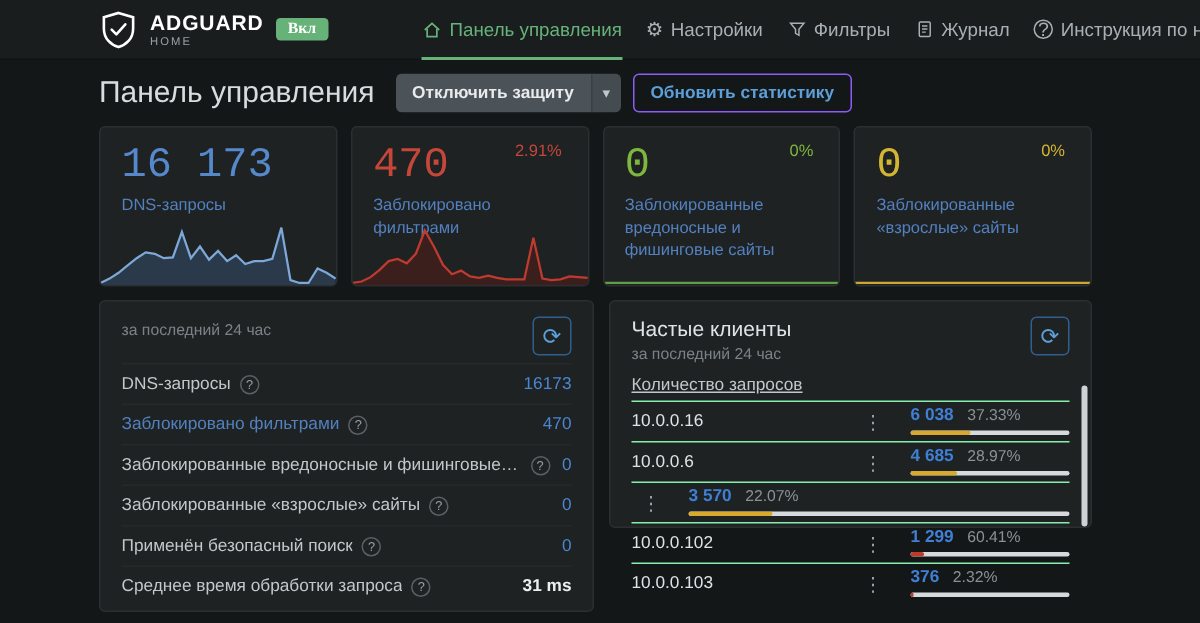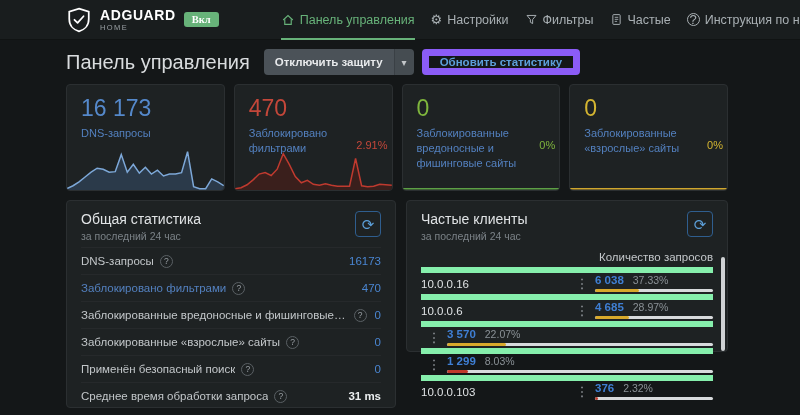--- a/index.html
+++ b/index.html
@@ -29,30 +29,30 @@
   
   main { padding:0 72px 0 66px; }
   .title-row { display:flex; align-items:center; margin-top:8px; height:28px; }
   h1 { font-size:20px; font-weight:400; color:#d9dcde; margin:0 14px 0 0; }
   .btn-split { display:inline-flex; border-radius:4px; overflow:hidden; height:26px;
                align-items:stretch; cursor:pointer; }
   .btn-split .main-part { background:#4b5258; color:#e8eaec; font-size:11.5px; font-weight:bold;
                display:flex; align-items:center; padding:0 11px; }
   .btn-split .caret-part { background:#454c51; color:#c3c7ca; border-left:1px solid #3a4045;
                display:flex; align-items:center; padding:0 7px; font-size:10px; }
-  .btn-refresh { margin-left:8px; height:26px; border:7px solid #8b5cf6; color:#5c9fd9;
+  .btn-refresh { margin-left:8px; height:26px; border:1px solid #8b5cf6; color:#5c9fd9;
                background:transparent; border-radius:4px; font-size:11.5px; font-weight:bold;
                padding:0 11px; font-family:inherit; cursor:pointer; }
 
   
   .stats-row { display:flex; gap:9px; margin-top:8px; }
   .stat-card { position:relative; flex:1; height:107px; background:#1e2223;
                border:1px solid #2b2f31; border-radius:4px; overflow:hidden; }
-  .stat-num { font-size:23px; margin:10px 14px 4px; }
-  .stat-pct { position:absolute; top:10px; right:4px; font-size:11px;margin-top:44px; }
+  .stat-num { font-size:28px; margin:10px 14px 4px;font-family:Liberation Mono, monospace; }
+  .stat-pct { position:absolute; top:10px; right:17px; font-size:11px; }
   .stat-lbl { font-size:11px; color:#5380bf; margin:0 14px; line-height:1.35; }
   svg.spark { position:absolute; left:0; bottom:0; width:100%; height:54px; display:block; }
 
   
   .bottom-row { display:flex; gap:10px; margin-top:9px; align-items:flex-start; }
   .panel { background:#1e2223; border:1px solid #2b2f31; border-radius:4px; position:relative; }
   .panel-left { width:330px; height:208px; }
   .panel-right { flex:1; height:152px; }
   .panel-head { display:flex; justify-content:space-between; align-items:flex-start;
                 padding:10px 14px 5px; }
@@ -69,26 +69,26 @@
   .srow .lbl-text.blue { color:#5380bf; }
   .help { flex:0 0 auto; display:inline-flex; align-items:center; justify-content:center;
           width:13px; height:13px; border:1px solid #5a6064; border-radius:50%;
           color:#9aa0a5; font-size:8.5px; cursor:pointer; }
   .srow .val { color:#4a86d2; white-space:nowrap; margin-left:8px; }
   .srow .val.em { color:#eceff0; font-weight:bold;margin-left:12px; }
 
   .theader { display:flex; height:20px; align-items:center; font-size:11.5px; color:#c3c7ca;
              margin:0 14px; }
   .theader .c1 { width:52%; text-align:center; }
-  .theader .c2 { flex:1; text-align:right; }
+  .theader .c2 { flex:1; text-align:left;text-decoration:underline; }
   .crow { display:flex; align-items:center; height:27px; margin:0 14px;
-          border-top:6px solid #86efac; }
+          border-top:1px solid #86efac; }
   .crow .ip { flex:0 0 148px; font-size:11.5px; color:#dfe2e4; }
   .crow .kebab { flex:0 0 26px; color:#9aa0a5; font-size:13px; text-align:center; cursor:pointer; }
-  .crow .cstats { flex:1; margin-left:0; display:flex; flex-direction:column;
+  .crow .cstats { flex:1; margin-left:12px; display:flex; flex-direction:column;
                   justify-content:center; gap:3px; }
   .crow .line1 { display:flex; align-items:baseline; gap:9px; line-height:1; }
   .crow .count { color:#3f7fd4; font-weight:bold; font-size:11.5px; }
   .crow .pct { color:#8a9196; font-size:10.5px; }
   .crow .bar { height:3px; background:#d7dadc; border-radius:2px; position:relative;
                overflow:hidden; width:100%; }
   .crow .bar-fill { position:absolute; left:0; top:0; bottom:0; border-radius:2px; }
   .scroll-thumb { position:absolute; right:2px; top:56px; width:4px; height:94px;
                   background:#cfd2d4; border-radius:2px; cursor:pointer; }
 </style>
@@ -131,21 +131,21 @@
       </span>
       <span>Фильтры</span>
     </div>
     <div class="nav-item">
       <span class="nicon">
         <svg width="13" height="13" viewBox="0 0 16 16">
             <rect x="3.5" y="2" width="9" height="12" rx="1" fill="none" stroke="currentColor" stroke-width="1.2"></rect>
             <path d="M5.8 5.3 h4.4 M5.8 7.8 h4.4 M5.8 10.3 h3" stroke="currentColor" stroke-width="1.1" fill="none"></path>
           </svg>
       </span>
-      <span>Частые</span>
+      <span>Журнал</span>
     </div>
     <div class="nav-item">
       <span class="nicon qcirc">?</span>
       <span>Инструкция по настройке</span>
     </div>
   </nav>
 
 </header>
 
 <main>
@@ -194,21 +194,20 @@
           <polyline points="0.00,39.00 100.00,39.00" fill="none" stroke="#cfa62e" stroke-width="1.5" vector-effect="non-scaling-stroke"></polyline>
         </svg>
     </div>
   </div>
 
   <div class="bottom-row">
 
     <section class="panel panel-left">
       <div class="panel-head">
         <div>
-          <div class="panel-title">Общая статистика</div>
           <div class="panel-sub">за последний 24 час</div>
         </div>
         <button class="icon-btn">⟳</button>
       </div>
       <div>
         <div class="srow">
           <span class="lbl">
               <span class="lbl-text">DNS-запросы</span>
               <span class="help">?</span>
             </span>
@@ -296,25 +295,26 @@
             <span class="line1">
                 <span class="count">3 570</span>
                 <span class="pct">22.07%</span>
               </span>
             <span class="bar">
                 <span class="bar-fill" style="width: 22.07%; background: rgb(216, 169, 43);"></span>
               </span>
           </span>
         </div>
         <div class="crow">
+          <span class="ip">10.0.0.102</span>
           <span class="kebab">⋮</span>
           <span class="cstats">
             <span class="line1">
                 <span class="count">1 299</span>
-                <span class="pct">8.03%</span>
+                <span class="pct">60.41%</span>
               </span>
             <span class="bar">
                 <span class="bar-fill" style="width: 8.03%; background: rgb(192, 57, 43);"></span>
               </span>
           </span>
         </div>
         <div class="crow">
           <span class="ip">10.0.0.103</span>
           <span class="kebab">⋮</span>
           <span class="cstats">

